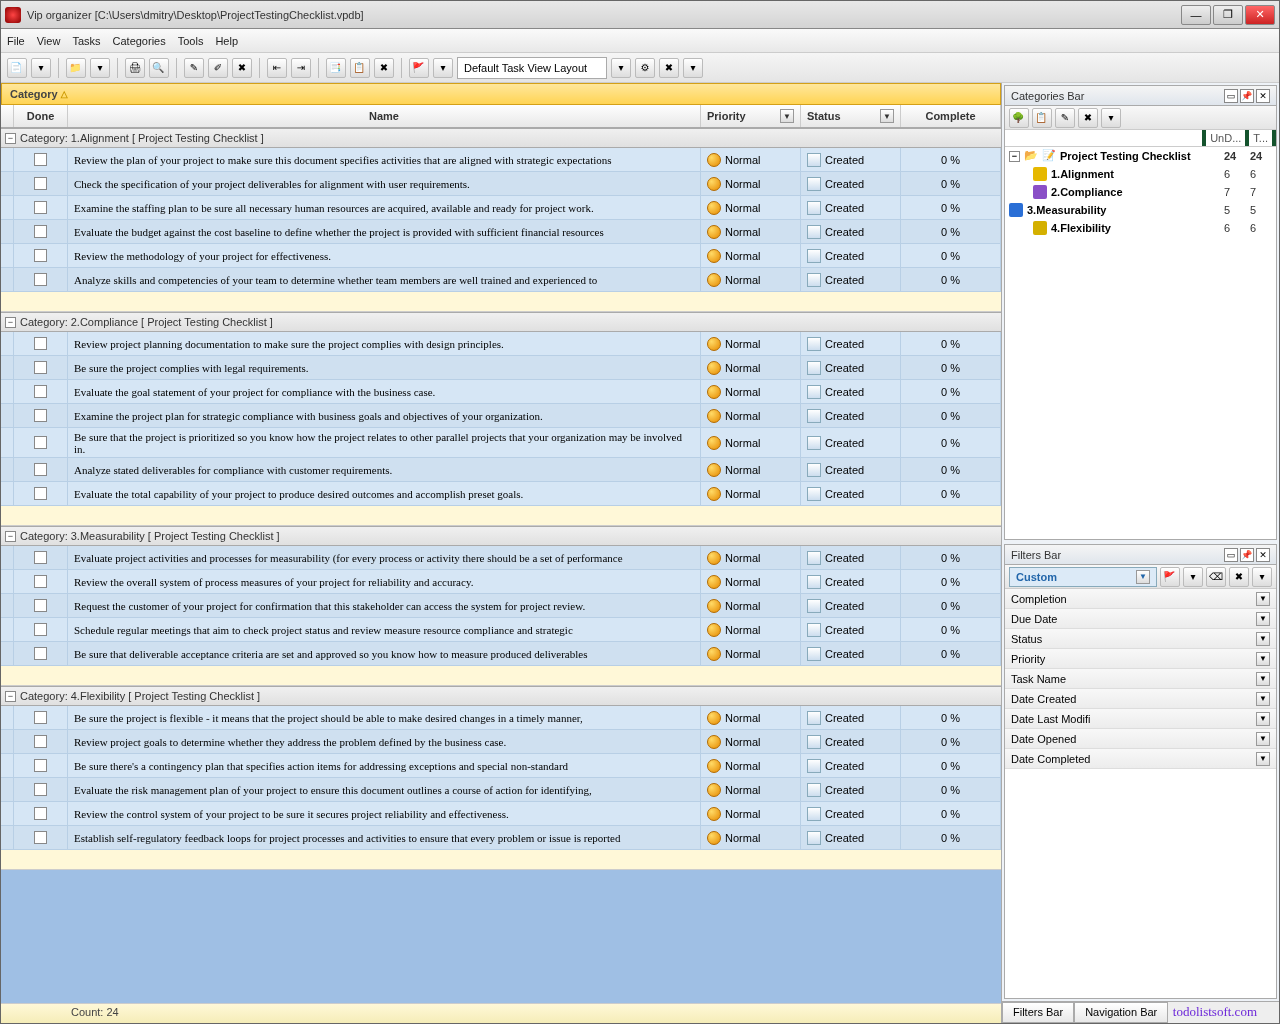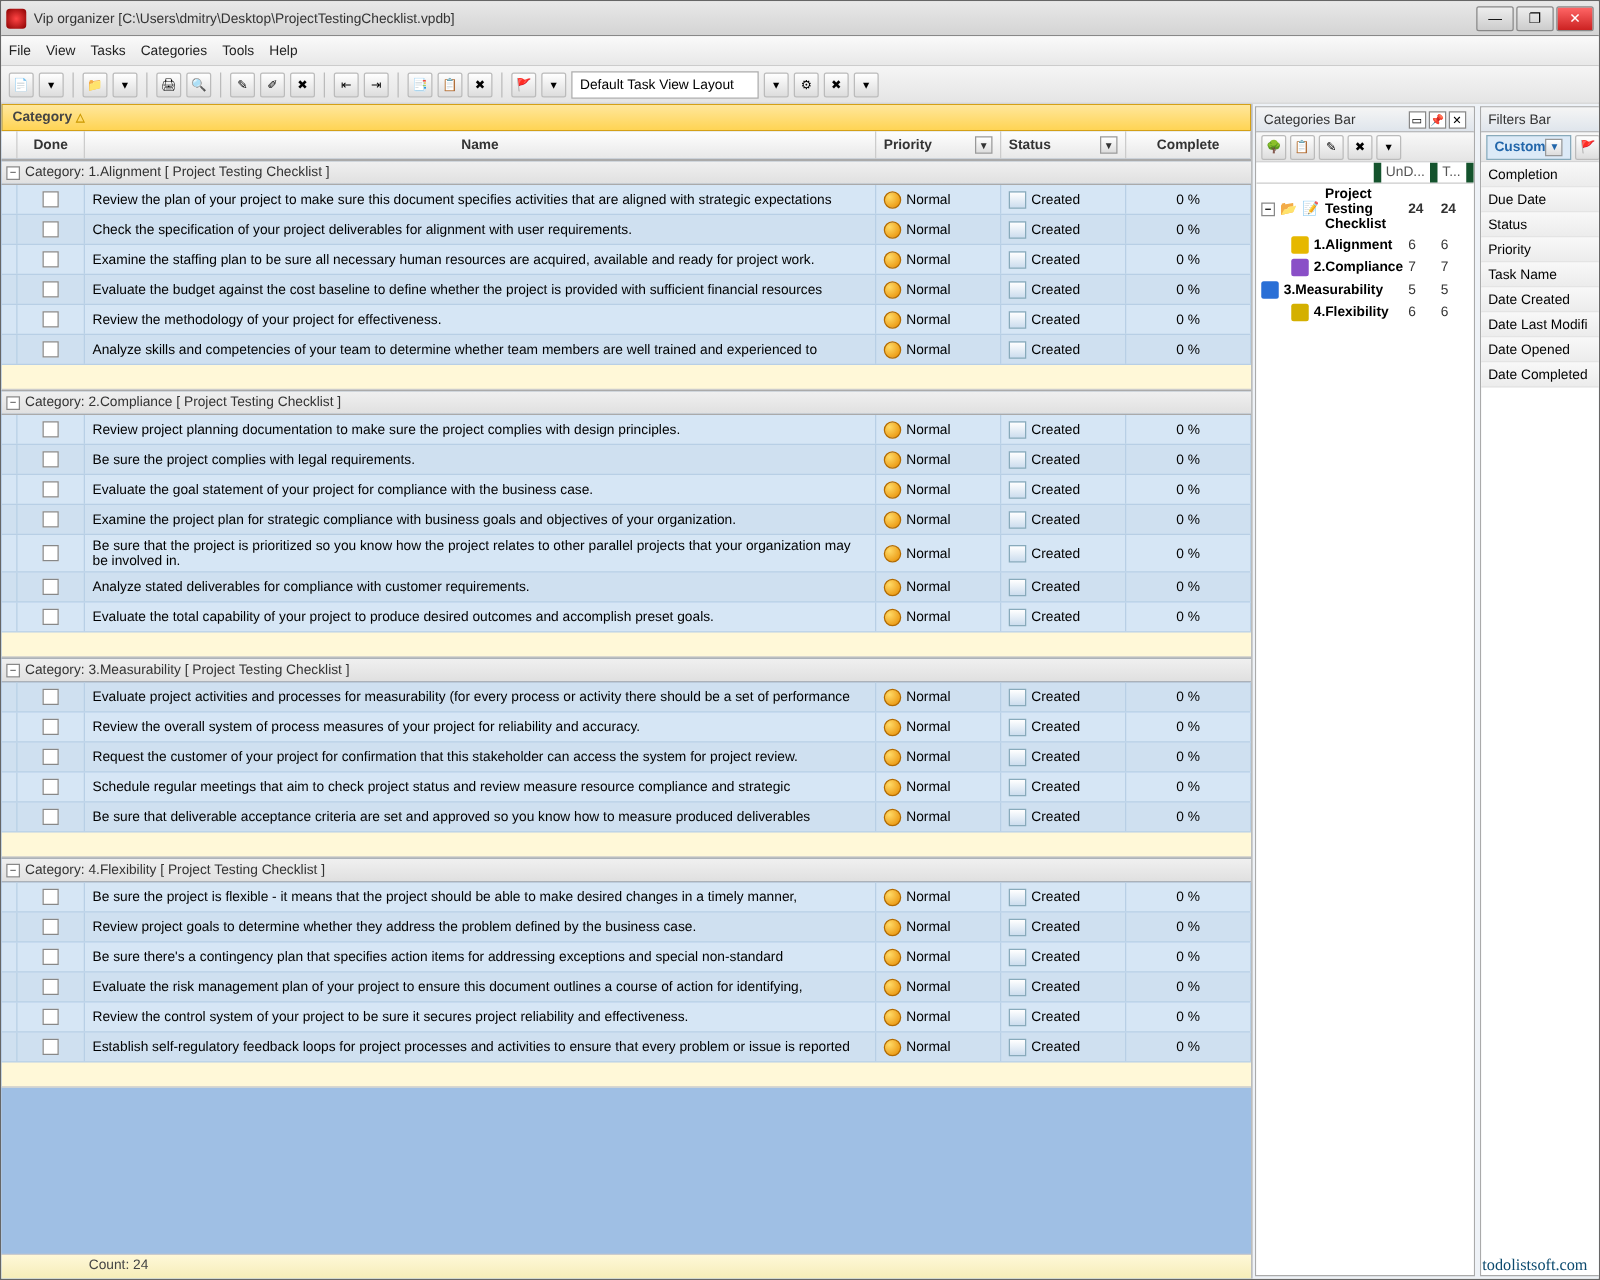--- a/index.html
+++ b/index.html
@@ -30,51 +30,51 @@
 .col-stat { width: 100px; }
 .col-comp { width: 100px; }
 .ddarrow { width: 14px; height: 14px; border: 1px solid #999; background: linear-gradient(#fff,#ddd); margin-left: auto; font-size: 8px; display: flex; align-items: center; justify-content: center; }
 .gridbody { flex: 1; overflow-y: auto; background: #9fbfe4; }
 .grouphdr { background: linear-gradient(#f0f0f0, #e0e0e0); border-top: 1px solid #aaa; border-bottom: 1px solid #aaa; padding: 3px 4px; color: #333; display: flex; align-items: center; gap: 4px; }
 .grouphdr .exp { width: 11px; height: 11px; border: 1px solid #888; background: #fff; display: flex; align-items: center; justify-content: center; font-size: 9px; cursor: pointer; }
 .taskrow { display: flex; background: #d6e6f5; border-bottom: 1px solid #b8cfe5; height: 24px; align-items: stretch; }
 .taskrow:nth-child(odd) { background: #cfe0f0; }
 .taskrow .cell { border-right: 1px solid #b8cfe5; padding: 3px 6px; display: flex; align-items: center; overflow: hidden; white-space: nowrap; }
 .taskrow .cell.done { justify-content: center; }
-.taskrow .cell.name { justify-content: flex-start; }
+.taskrow .cell.name { justify-content: flex-start; font-family: Liberation Serif, serif; }
 .taskrow .cell.prio, .taskrow .cell.stat { gap: 4px; }
 .taskrow .cell.comp { justify-content: center; }
 .taskrow.tall { height: 30px; }
 .chk { width: 13px; height: 13px; border: 1px solid #888; background: #fff; }
 .prioicon { width: 14px; height: 14px; border-radius: 50%; background: radial-gradient(circle at 30% 30%, #ffda66, #e68a00); border: 1px solid #b36b00; }
 .staticon { width: 14px; height: 14px; background: linear-gradient(#fff, #cde); border: 1px solid #8ab; }
 .groupspacer { height: 20px; background: #fff8d8; border-bottom: 1px solid #ccc; }
 .footer { height: 20px; background: linear-gradient(#fff8d8, #f5edb8); border-top: 1px solid #ccc; padding: 2px 70px; font-weight: normal; color: #444; }
-.right { width: 278px; display: flex; background: #eef2f7; border-left: 1px solid #aaa; }
+.right { width: 278px; display: flex; flex-direction: column; background: #eef2f7; border-left: 1px solid #aaa; }
 .panel { display: flex; flex-direction: column; border: 1px solid #aaa; margin: 2px; }
 .panelhdr { height: 20px; background: linear-gradient(#f5f5f5, #dfe5ec); border-bottom: 1px solid #aaa; display: flex; align-items: center; padding: 0 6px; }
 .panelhdr .title { flex: 1; color: #333; }
 .panelhdr .pbtn { width: 14px; height: 14px; border: 1px solid #888; margin-left: 2px; background: #fff; font-size: 9px; display: flex; align-items: center; justify-content: center; cursor: pointer; }
 .paneltb { height: 24px; background: linear-gradient(#f8f8f8,#e5e5e5); display: flex; align-items: center; padding: 0 4px; gap: 3px; border-bottom: 1px solid #ccc; }
 .cattable { flex: 1; background: #fff; overflow:auto; }
 .cattable .cathdr { display: flex; border-bottom: 1px solid #ccc; font-size: 10px; color: #555; }
-.cattable .cathdr span { padding: 2px 4px; border-right: 6px solid #14532d; }
+.cattable .cathdr span { padding: 2px 4px; border-right: 4px solid #14532d; }
 .catrow { display: flex; align-items: center; padding: 2px 4px; gap: 4px; }
 .catrow.root { font-weight: bold; }
 .catrow .lbl { flex: 1; }
 .catrow .num { width: 22px; text-align: left; color: #333; }
 .caticon { width: 14px; height: 14px; display: inline-block; }
 .filterbody { background: #fff; flex: 1; }
 .filterrow { display: flex; align-items: center; border-bottom: 1px solid #ddd; height: 20px; padding: 0 6px; background: linear-gradient(#f8f8f8,#ececec); }
 .filterrow .lbl { flex: 1; }
 .filterrow .dd { width: 14px; height: 14px; border: 1px solid #999; background: linear-gradient(#fff,#ddd); font-size: 8px; display: flex; align-items:center;justify-content:center; }
 .customrow { background: #dceaf7; color: #26a; font-weight: bold; }
 .tabs { height: 22px; display: flex; background: #eee; border-top: 1px solid #aaa; }
 .tab { padding: 3px 10px; border: 1px solid #aaa; background: linear-gradient(#fff,#e8e8e8); cursor: pointer; }
-.watermark { position: absolute; right: 10px; bottom: 4px; color: #0c4a6e; font-size: 13px; font-family: Georgia, serif; }
+.watermark { position: absolute; right: 23px; bottom: 4px; color: #6d28d9; font-size: 13px; font-family: Georgia, serif; }
 </style>
 </head>
 <body>
 
 <div class="window">
   <div class="titlebar">
     <div class="icon"></div>
     <div class="title">Vip organizer [C:\Users\dmitry\Desktop\ProjectTestingChecklist.vpdb]</div>
     <div class="winbtns">
       <div class="winbtn">—</div>

